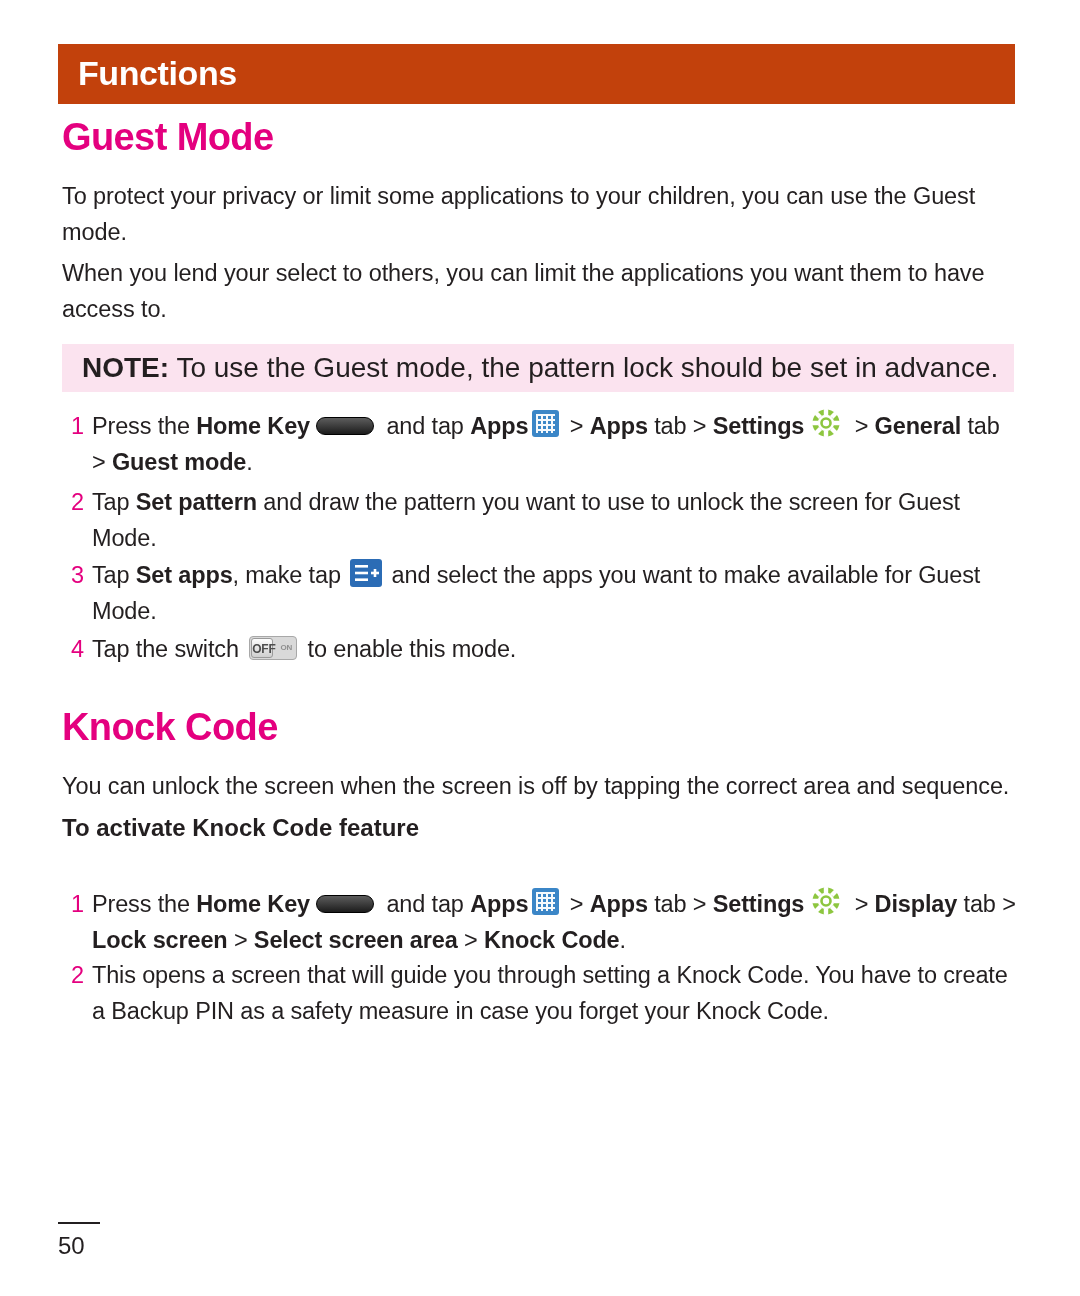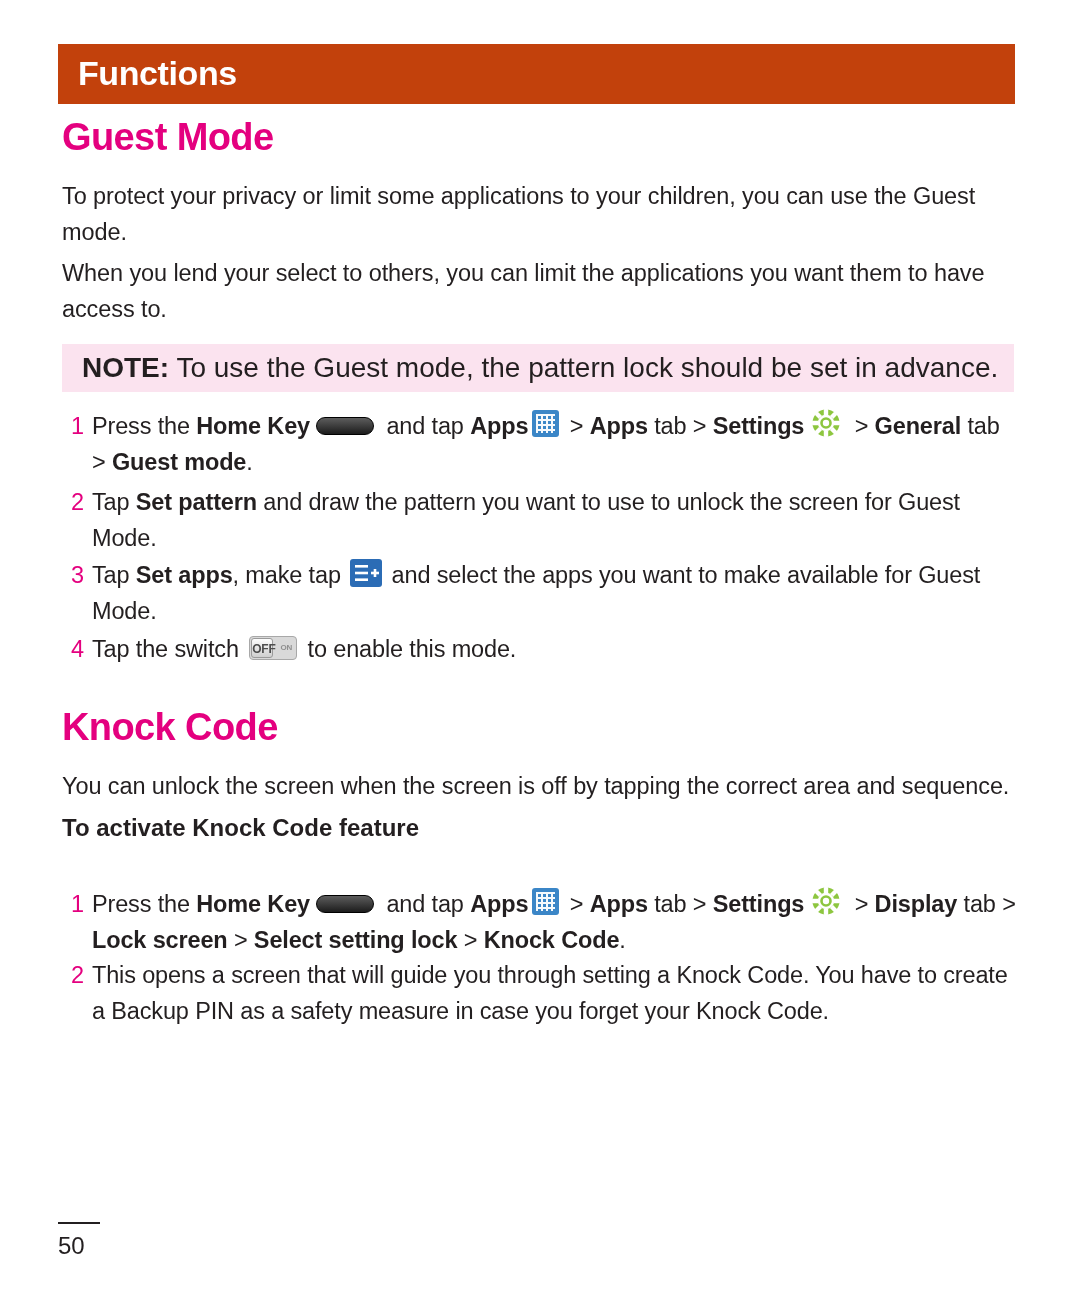--- a/index.html
+++ b/index.html
@@ -300,21 +300,21 @@
               <g fill="#ffffff">
                 <rect x="-2.2" y="-14" width="4.4" height="28" rx="1"></rect>
                 <rect x="-14" y="-2.2" width="28" height="4.4" rx="1"></rect>
                 <rect x="-2.2" y="-14" width="4.4" height="28" rx="1" transform="rotate(45)"></rect>
                 <rect x="-14" y="-2.2" width="28" height="4.4" rx="1" transform="rotate(45)"></rect>
               </g>
               <circle r="8" fill="#8dc63f"></circle>
               <circle r="7" fill="none" stroke="#ffffff" stroke-width="2.4"></circle>
               <circle r="3.2" fill="#ffffff"></circle>
             </g>
-          </svg></span><span> &gt; </span><span class="b">Display</span><span> tab &gt; </span><span class="b">Lock screen</span><span> &gt; </span><span class="b">Select setting lock</span><span> &gt; </span><span class="b">Knock Code</span><span>.</span></span>
+          </svg></span><span> &gt; </span><span class="b">Display</span><span> tab &gt; </span><span class="b">Lock screen</span><span> &gt; </span><span class="b">Select screen area</span><span> &gt; </span><span class="b">Knock Code</span><span>.</span></span>
   </div>
 
   <div class="step" style="top:957px;">
     <span class="num">2</span>
     <span class="body">This opens a screen that will guide you through setting a Knock Code. You have to create a Backup PIN as a safety measure in case you forget your Knock Code.</span>
   </div>
 
   <div class="footer-rule"></div>
   <div class="page-number">50</div>
 

